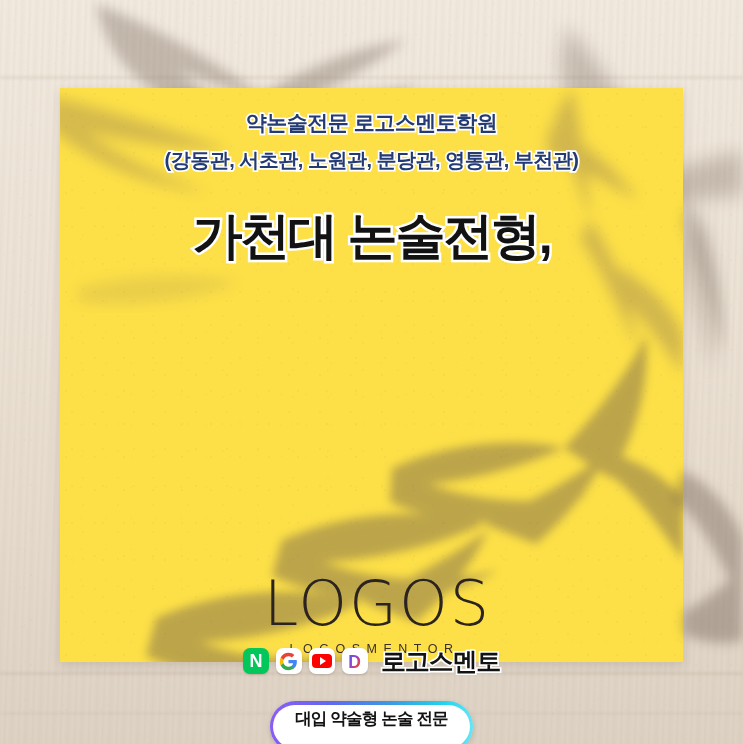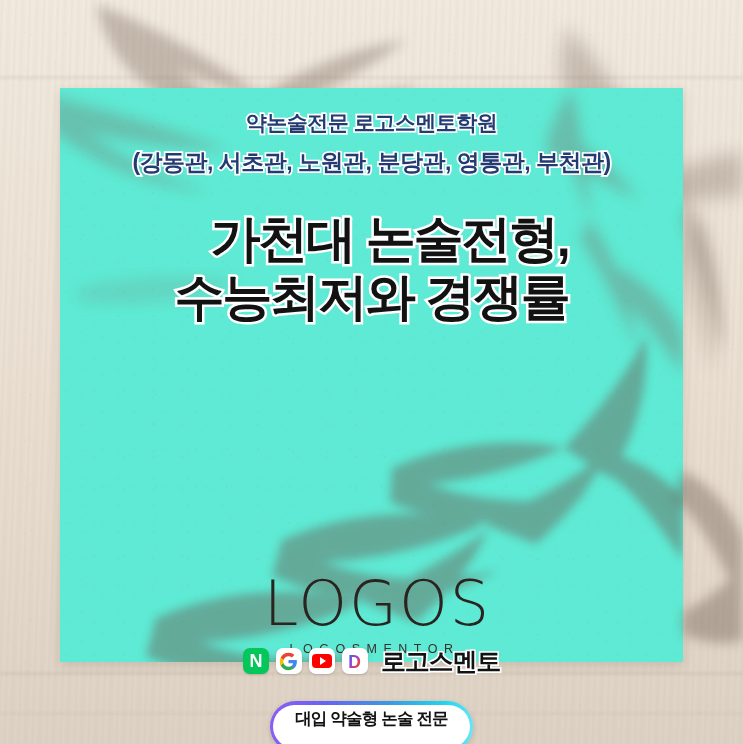--- a/index.html
+++ b/index.html
@@ -62,21 +62,21 @@
 
   
   .shadow-layer { position:absolute; inset:0; pointer-events:none; }
   .shadow-layer svg { position:absolute; inset:0; width:743px; height:744px; }
 
   
   #card {
     position:absolute;
     left:60px; top:88px;
     width:623px; height:574px;
-    background:#5eead4;
+    background:#fde047;
     overflow:hidden;
     box-shadow:0 3px 10px rgba(90,66,52,.16);
   }
   .card-tex {
     position:absolute; inset:0;
     opacity:.55;
     background-image:
       radial-gradient(circle at 20% 18%, rgba(150,110,92,.10) 0 1px, transparent 1px),
       radial-gradient(circle at 66% 44%, rgba(150,110,92,.09) 0 1px, transparent 1px),
       radial-gradient(circle at 38% 76%, rgba(150,110,92,.10) 0 1px, transparent 1px),
@@ -98,21 +98,21 @@
     text-align:center;
     color:#233a72;
     font-weight:bold;
     letter-spacing:-0.5px;
     line-height:1.05;
     -webkit-text-stroke:3.4px #ffffff;
     paint-order:stroke fill;
     text-shadow:0 1px 0 rgba(255,255,255,.7);
   }
   #hdr-line1 { font-size:21px; margin-top:24px; }
-  #hdr-line2 { font-size:23px; margin-top:16px; }
+  #hdr-line2 { font-size:20px; margin-top:16px; }
 
   
   #headline {
     margin-top:36px;
     text-align:right;
     color:#121212;
     font-weight:bold;
     font-size:50px;
     line-height:1.16;
     letter-spacing:-2.2px;
@@ -299,21 +299,20 @@
       </g>
     </svg>
 
     <div id="card-content">
       <div class="hdr" id="hdr-line1">약논술전문 로고스멘토학원</div>
 
       <div class="hdr" id="hdr-line2">(강동관, 서초관, 노원관, 분당관, 영통관, 부천관)</div>
 
       <div id="headline">
         <span class="hl">가천대 논술전형,</span>
-        <span class="hl">수능최저와 경쟁률</span>
       </div>
 
       <div id="brand-block">
         <div id="logos-mark">LOGOS</div>
         <div id="logos-sub">LOGOSMENTOR</div>
       </div>
     </div>
   </div>
 
   <div class="shadow-layer">

